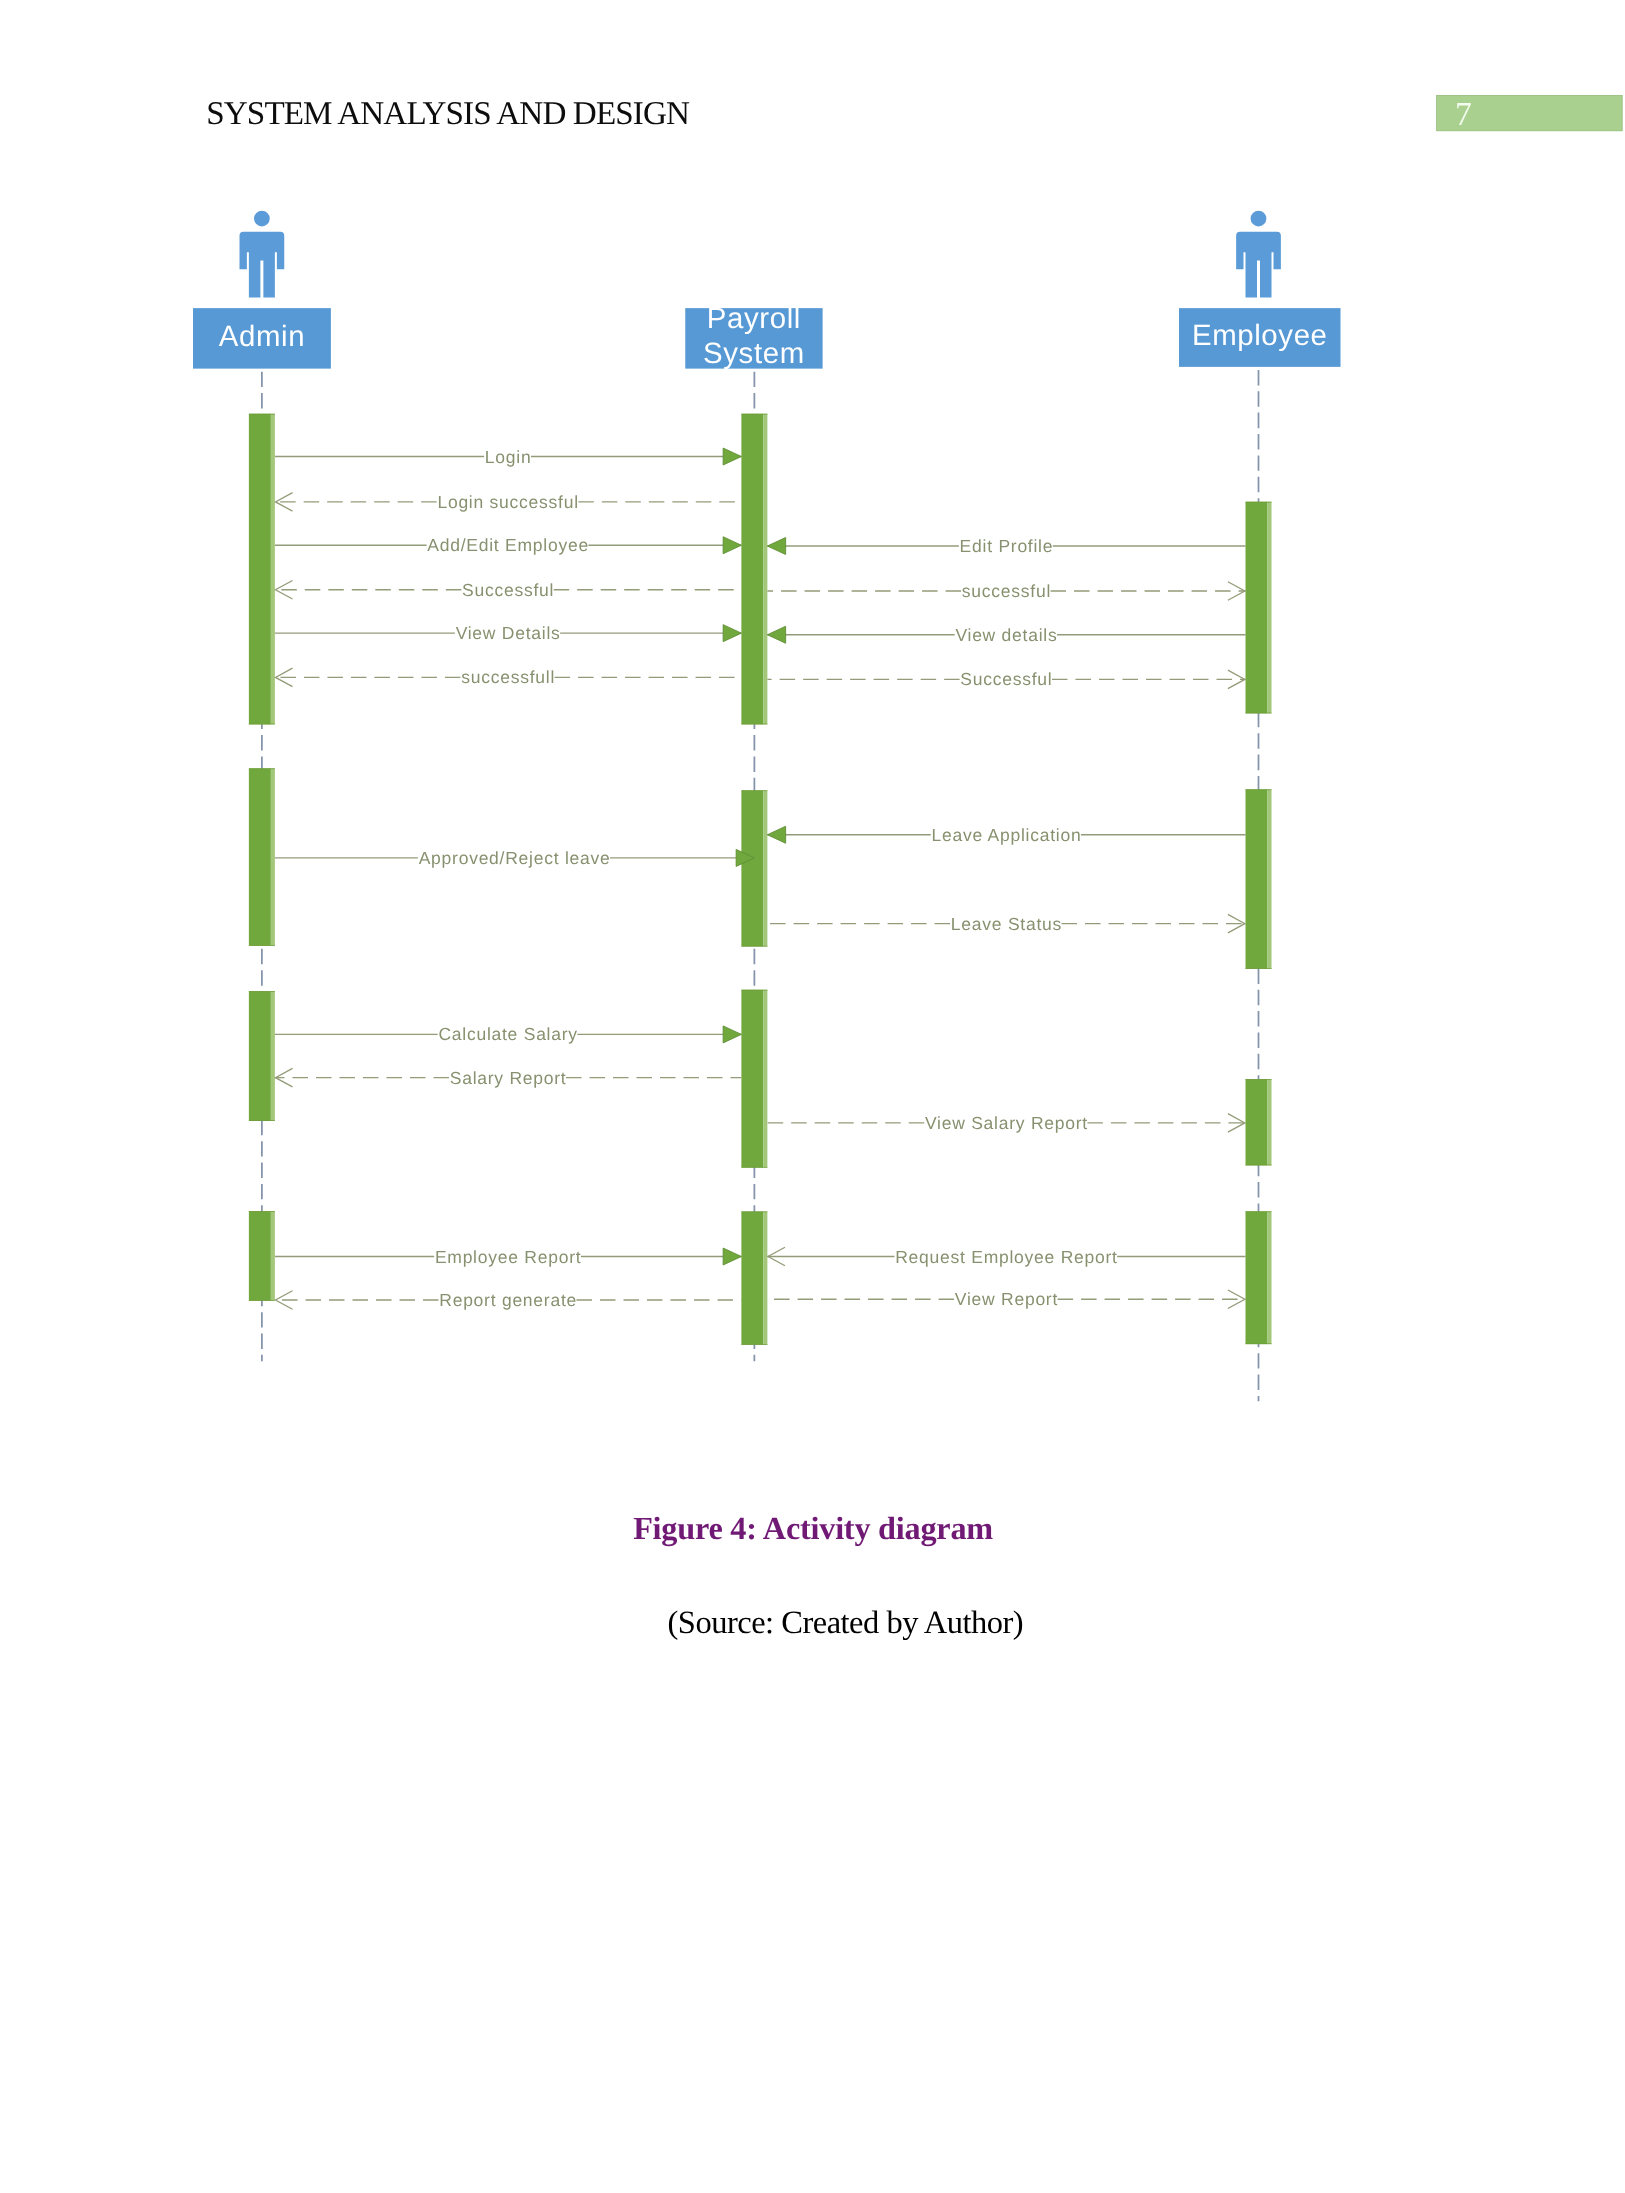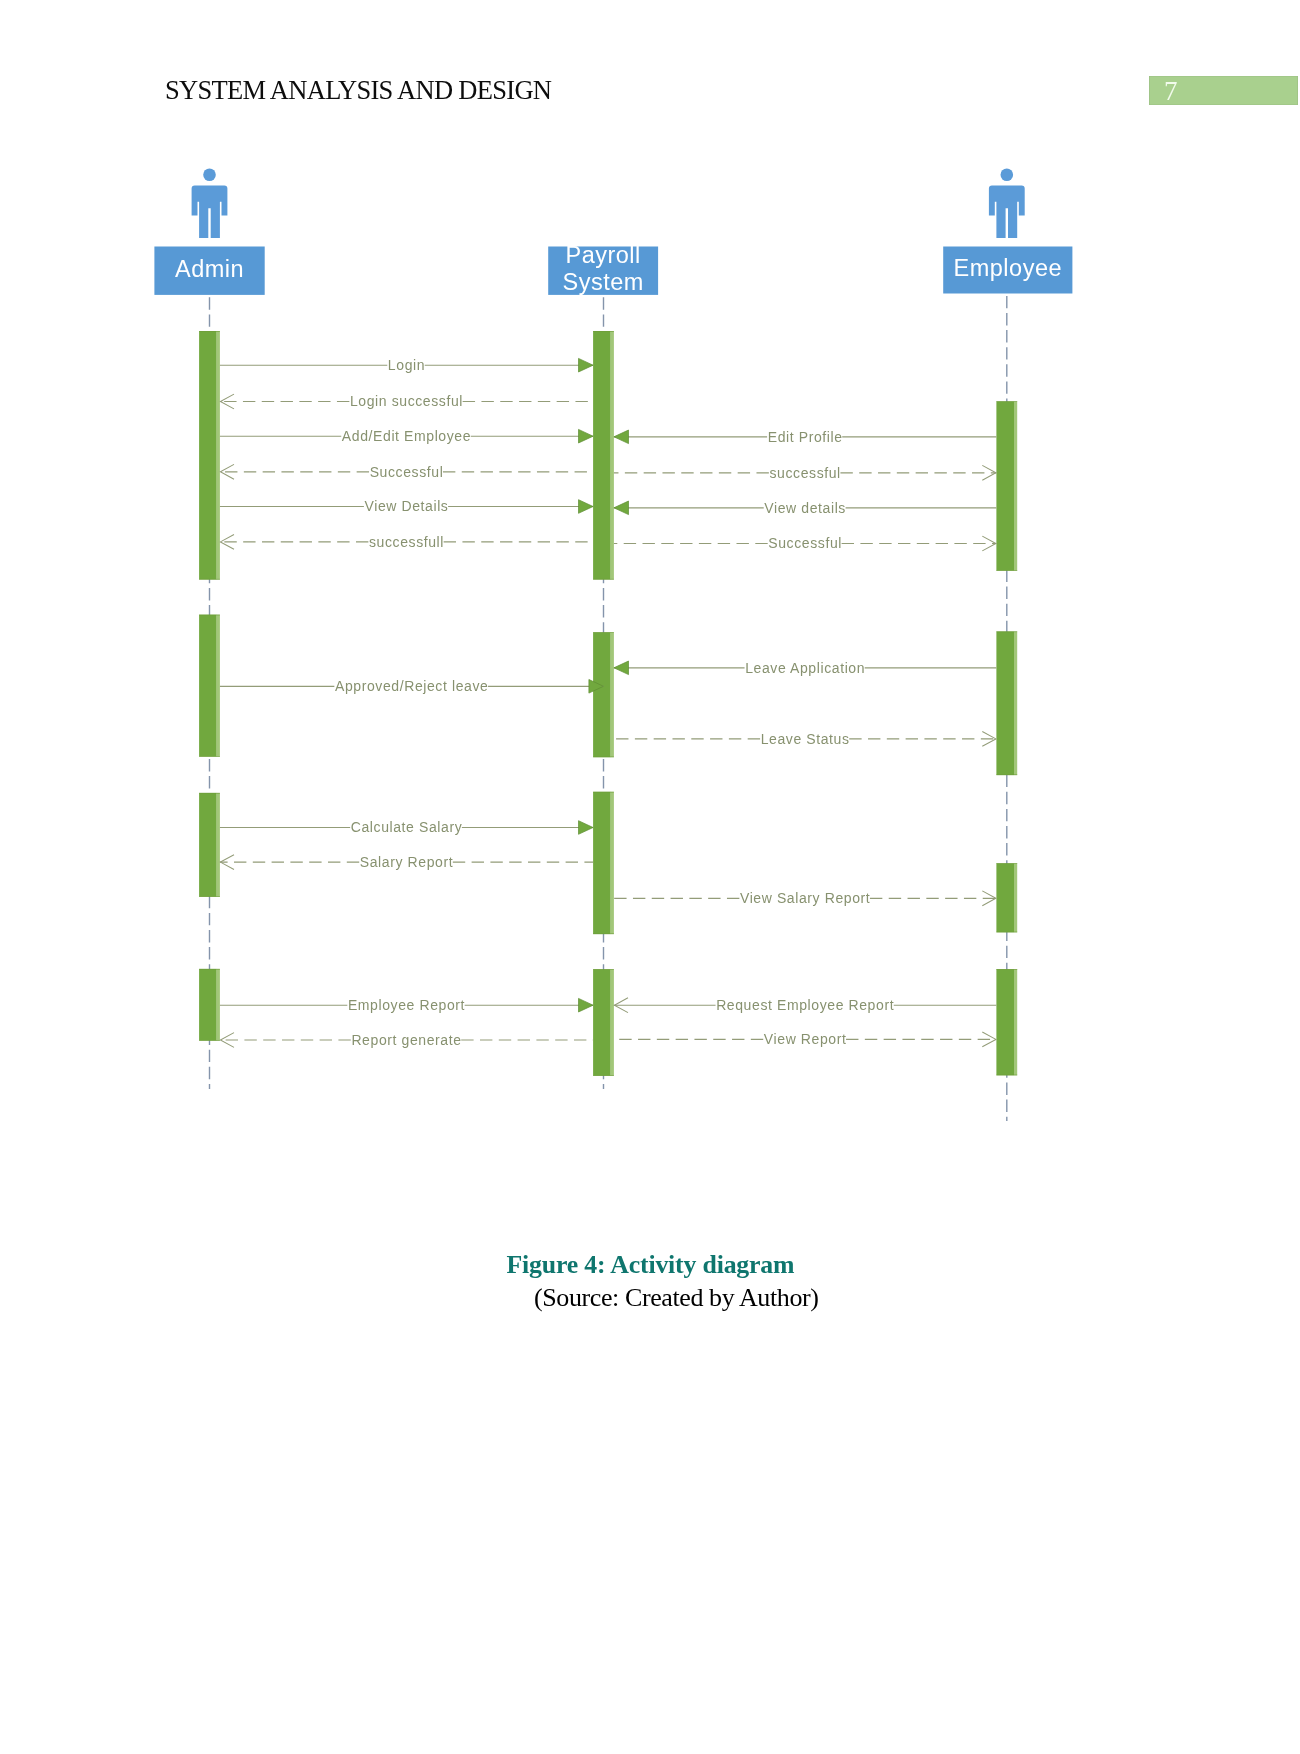--- a/index.html
+++ b/index.html
@@ -8,21 +8,21 @@
        font-family:"Liberation Serif",serif;position:relative;overflow:hidden;
        -webkit-font-smoothing:antialiased;}
   .page{position:absolute;left:0;top:16px;width:1168px;height:1754px;background:#fff;}
   .hdr-title{position:absolute;left:165px;top:61px;font-size:26.5px;color:#0d0d0d;
              white-space:nowrap;line-height:1;letter-spacing:-0.70px;}
   .pgband{position:absolute;left:1149px;top:60px;width:149px;height:29px;background:#a9d08e;
           box-shadow:inset 0 0 0 0.6px #9cbf84;}
   .pgnum{position:absolute;left:1164px;top:58.5px;width:60px;height:32px;line-height:32px;
          font-size:27px;color:#f2fbec;text-align:left;}
   .fig-cap{position:absolute;left:506.5px;top:1194px;font-size:25.8px;font-weight:bold;
-           color:#0f766e;white-space:nowrap;line-height:1;letter-spacing:-0.18px;margin-top:42px;}
+           color:#701a75;white-space:nowrap;line-height:1;letter-spacing:-0.18px;}
   .fig-src{position:absolute;left:506px;top:1269px;font-size:26px;color:#000;
            white-space:nowrap;line-height:1;letter-spacing:-0.40px;margin-left:28px;}
   svg.diagram{position:absolute;left:0;top:0;}
   .box-lbl{font-family:"Liberation Sans",sans-serif;font-size:23.5px;
            letter-spacing:0.5px;}
   .msg-lbl{font-family:"Liberation Sans",sans-serif;font-size:14px;
            letter-spacing:0.60px;}
 </style>
 </head>
 <body>

